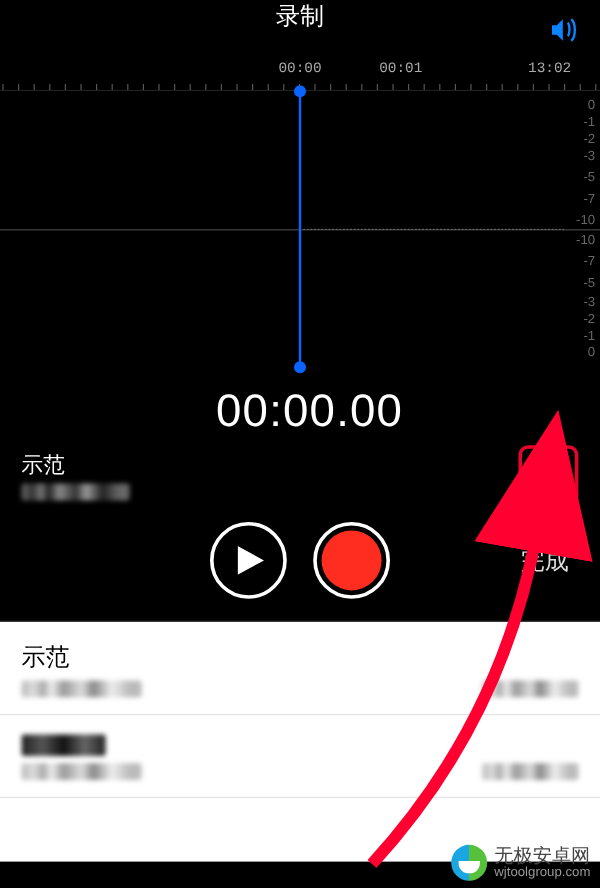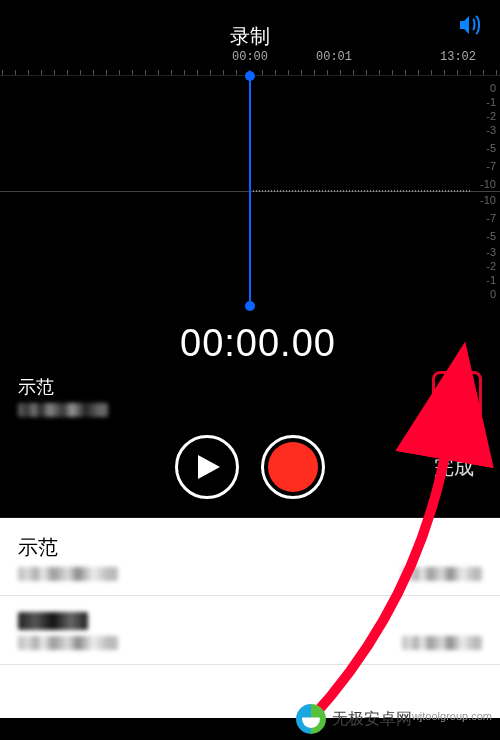--- a/index.html
+++ b/index.html
@@ -8,21 +8,21 @@
     height: 740px;
     background: #000;
     font-family: -apple-system, "Helvetica Neue", Arial, sans-serif;
     color: #fff;
     overflow: hidden;
     position: relative;
   }
   .header {
     height: 50px;
     display: flex;
-    align-items: flex-end;
+    align-items: flex-start;
     justify-content: center;
     position: relative;
   }
   .title {
     font-size: 20px;
     font-weight: 500;
   }
   .speaker-icon {
     position: absolute;
     right: 16px;
@@ -193,21 +193,21 @@
   }
   .wm-logo {
     width:30px;height:30px;border-radius:50%;
     background: conic-gradient(#56c13d 0 180deg, #1aa6e0 180deg 360deg);
     position:relative;
   }
   .wm-logo::after{
     content:""; position:absolute; inset:6px; background:#fff; border-radius:50%;
     clip-path: polygon(50% 42%, 100% 42%, 100% 100%, 0 100%, 0 42%);
   }
-  .wm-text { display:flex; line-height:1;}
+  .wm-text { display:flex; flex-direction:column; line-height:1;}
   .wm-t1 { font-size:16px; color:#444;}
   .wm-t2 { font-size:11px; color:#999;}
 </style>
 </head>
 <body>
 
 <div class="header">
   <span class="title">录制</span>
   <span class="speaker-icon">
     <svg viewBox="0 0 26 22">

